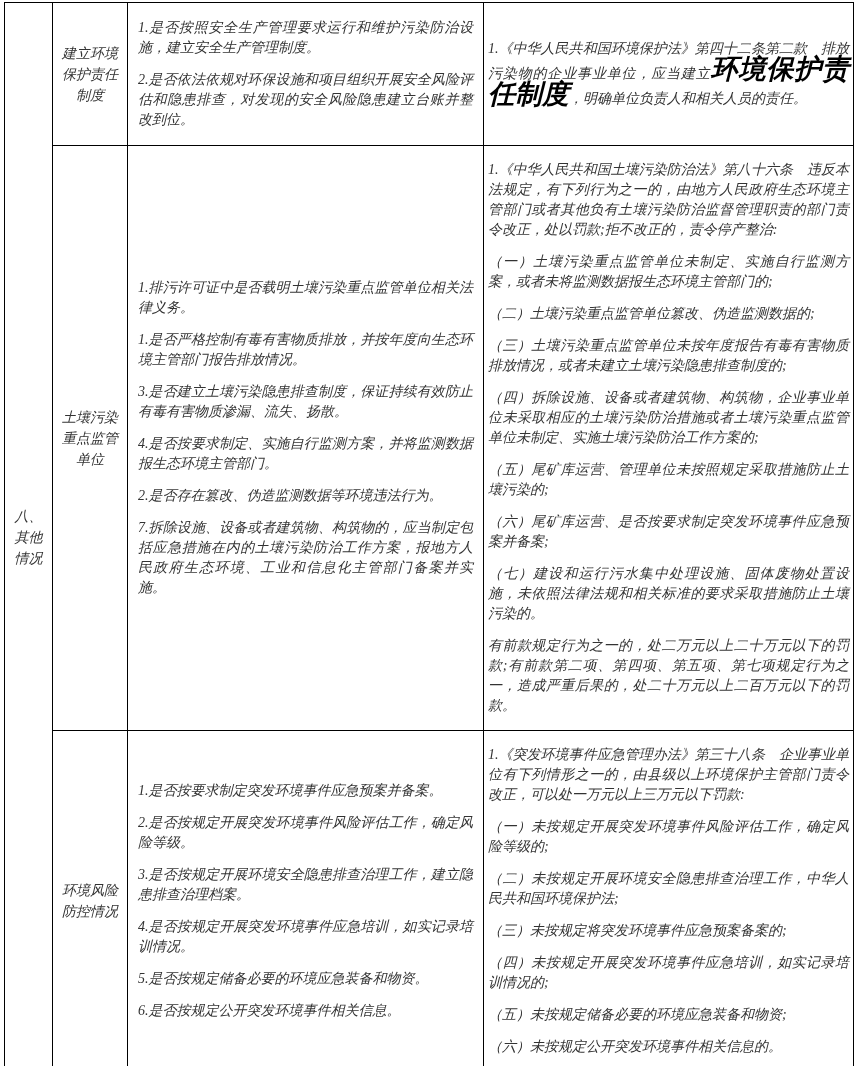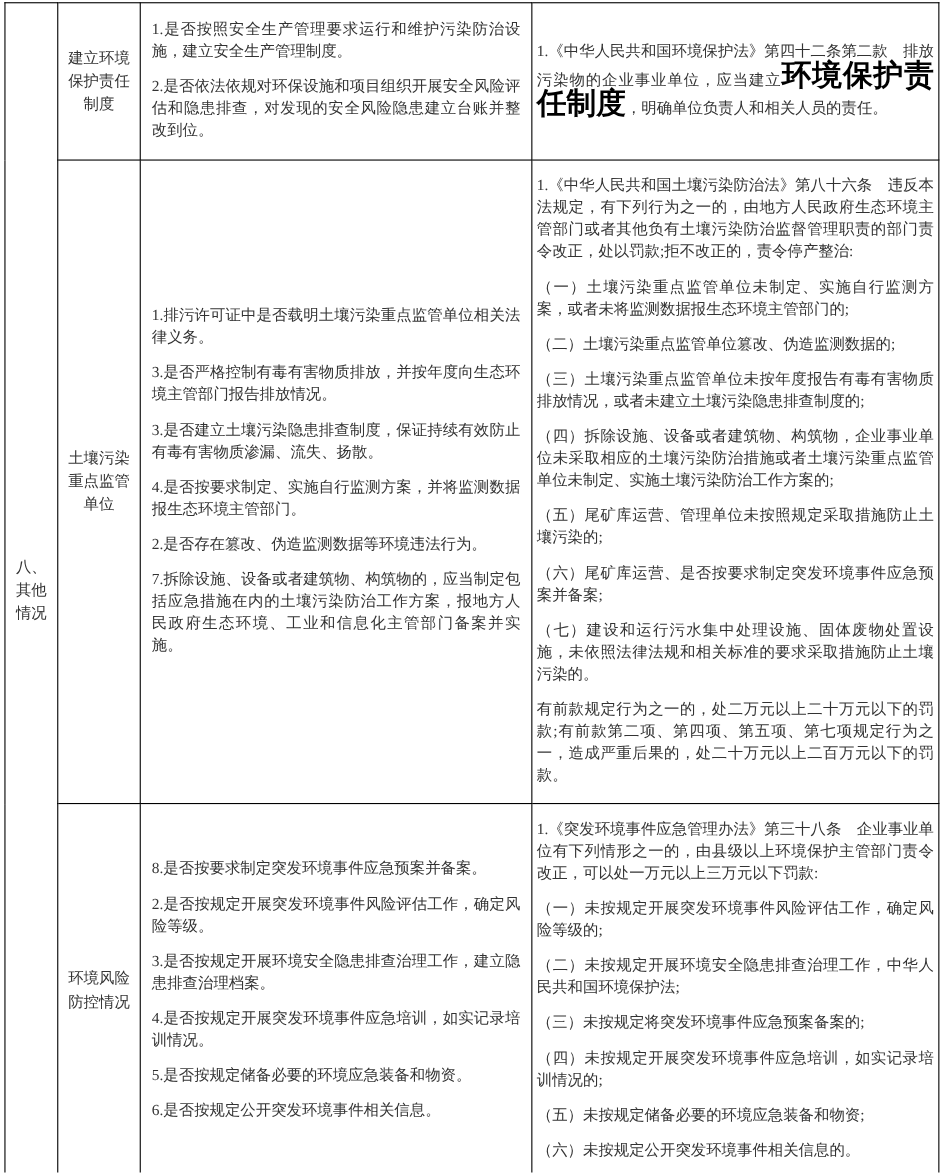--- a/index.html
+++ b/index.html
@@ -18,20 +18,21 @@
     border-collapse: collapse;
     table-layout: fixed;
     margin: 2px 0 0 4px;
     width: 849px;
   }
   td {
     border: 1px solid #000000;
     vertical-align: middle;
     word-break: break-all;
     overflow: hidden;
+    font-style: italic;
   }
   td.section-cell {
     text-align: center;
     font-size: 14px;
     line-height: 21px;
     padding: 0 2px;
   }
   td.category-cell {
     text-align: center;
     font-size: 14px;
@@ -86,21 +87,21 @@
         <p><span>1.《中华人民共和国环境保护法》第四十二条第二款　排放污染物的企业事业单位，应当建立</span><span class="hl">环境保护责任制度</span><span>，明确单位负责人和相关人员的责任。</span></p>
       </td>
     </tr>
 
     <tr style="height:577px">
       <td class="category-cell">
         <span>土壤污染重点监管单位</span>
       </td>
       <td class="text-cell">
         <p>1.排污许可证中是否载明土壤污染重点监管单位相关法律义务。</p>
-        <p>3.是否严格控制有毒有害物质排放，并按年度向生态环境主管部门报告排放情况。</p>
+        <p>1.是否严格控制有毒有害物质排放，并按年度向生态环境主管部门报告排放情况。</p>
         <p>3.是否建立土壤污染隐患排查制度，保证持续有效防止有毒有害物质渗漏、流失、扬散。</p>
         <p>4.是否按要求制定、实施自行监测方案，并将监测数据报生态环境主管部门。</p>
         <p>2.是否存在篡改、伪造监测数据等环境违法行为。</p>
         <p>7.拆除设施、设备或者建筑物、构筑物的，应当制定包括应急措施在内的土壤污染防治工作方案，报地方人民政府生态环境、工业和信息化主管部门备案并实施。</p>
       </td>
       <td class="text-cell legal-cell">
         <p>1.《中华人民共和国土壤污染防治法》第八十六条　违反本法规定，有下列行为之一的，由地方人民政府生态环境主管部门或者其他负有土壤污染防治监督管理职责的部门责令改正，处以罚款;拒不改正的，责令停产整治:</p>
         <p>（一）土壤污染重点监管单位未制定、实施自行监测方案，或者未将监测数据报生态环境主管部门的;</p>
         <p>（二）土壤污染重点监管单位篡改、伪造监测数据的;</p>
         <p>（三）土壤污染重点监管单位未按年度报告有毒有害物质排放情况，或者未建立土壤污染隐患排查制度的;</p>
@@ -110,21 +111,21 @@
         <p>（七）建设和运行污水集中处理设施、固体废物处置设施，未依照法律法规和相关标准的要求采取措施防止土壤污染的。</p>
         <p>有前款规定行为之一的，处二万元以上二十万元以下的罚款;有前款第二项、第四项、第五项、第七项规定行为之一，造成严重后果的，处二十万元以上二百万元以下的罚款。</p>
       </td>
     </tr>
 
     <tr style="height:338px">
       <td class="category-cell">
         <span>环境风险防控情况</span>
       </td>
       <td class="text-cell">
-        <p>8.是否按要求制定突发环境事件应急预案并备案。</p>
+        <p>1.是否按要求制定突发环境事件应急预案并备案。</p>
         <p>2.是否按规定开展突发环境事件风险评估工作，确定风险等级。</p>
         <p>3.是否按规定开展环境安全隐患排查治理工作，建立隐患排查治理档案。</p>
         <p>4.是否按规定开展突发环境事件应急培训，如实记录培训情况。</p>
         <p>5.是否按规定储备必要的环境应急装备和物资。</p>
         <p>6.是否按规定公开突发环境事件相关信息。</p>
       </td>
       <td class="text-cell legal-cell">
         <p>1.《突发环境事件应急管理办法》第三十八条　企业事业单位有下列情形之一的，由县级以上环境保护主管部门责令改正，可以处一万元以上三万元以下罚款:</p>
         <p>（一）未按规定开展突发环境事件风险评估工作，确定风险等级的;</p>
         <p>（二）未按规定开展环境安全隐患排查治理工作，中华人民共和国环境保护法;</p>

